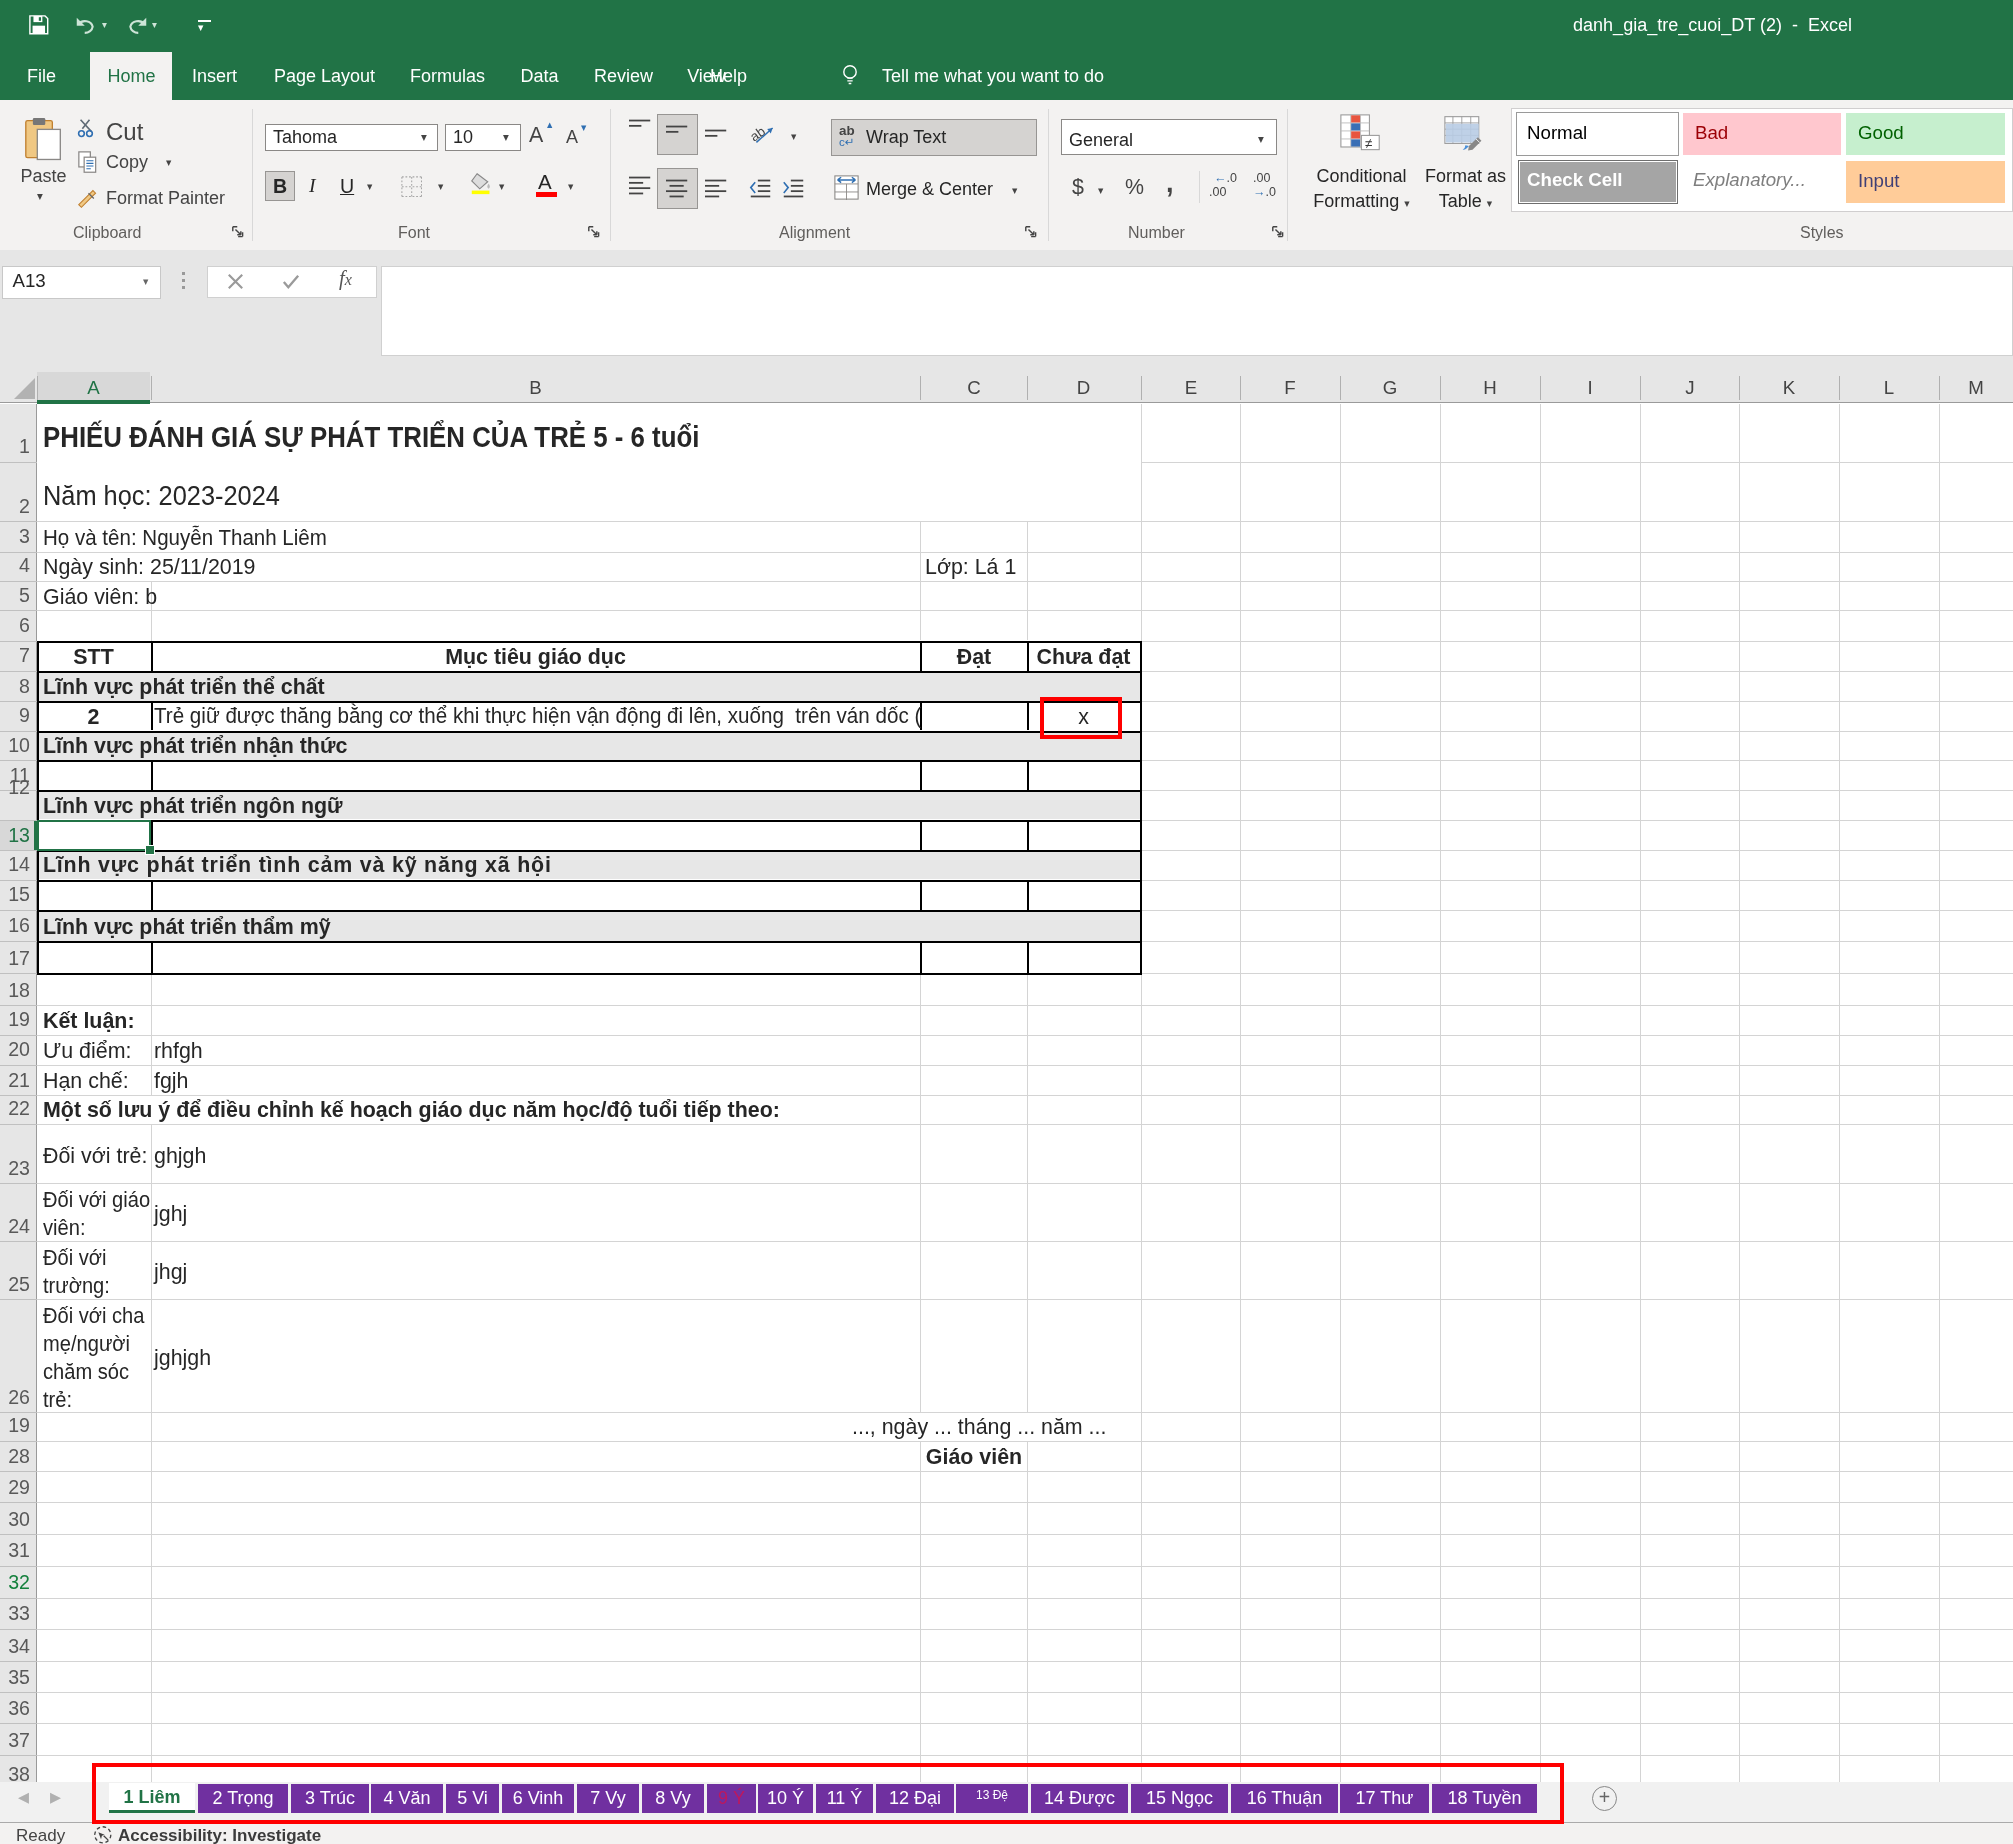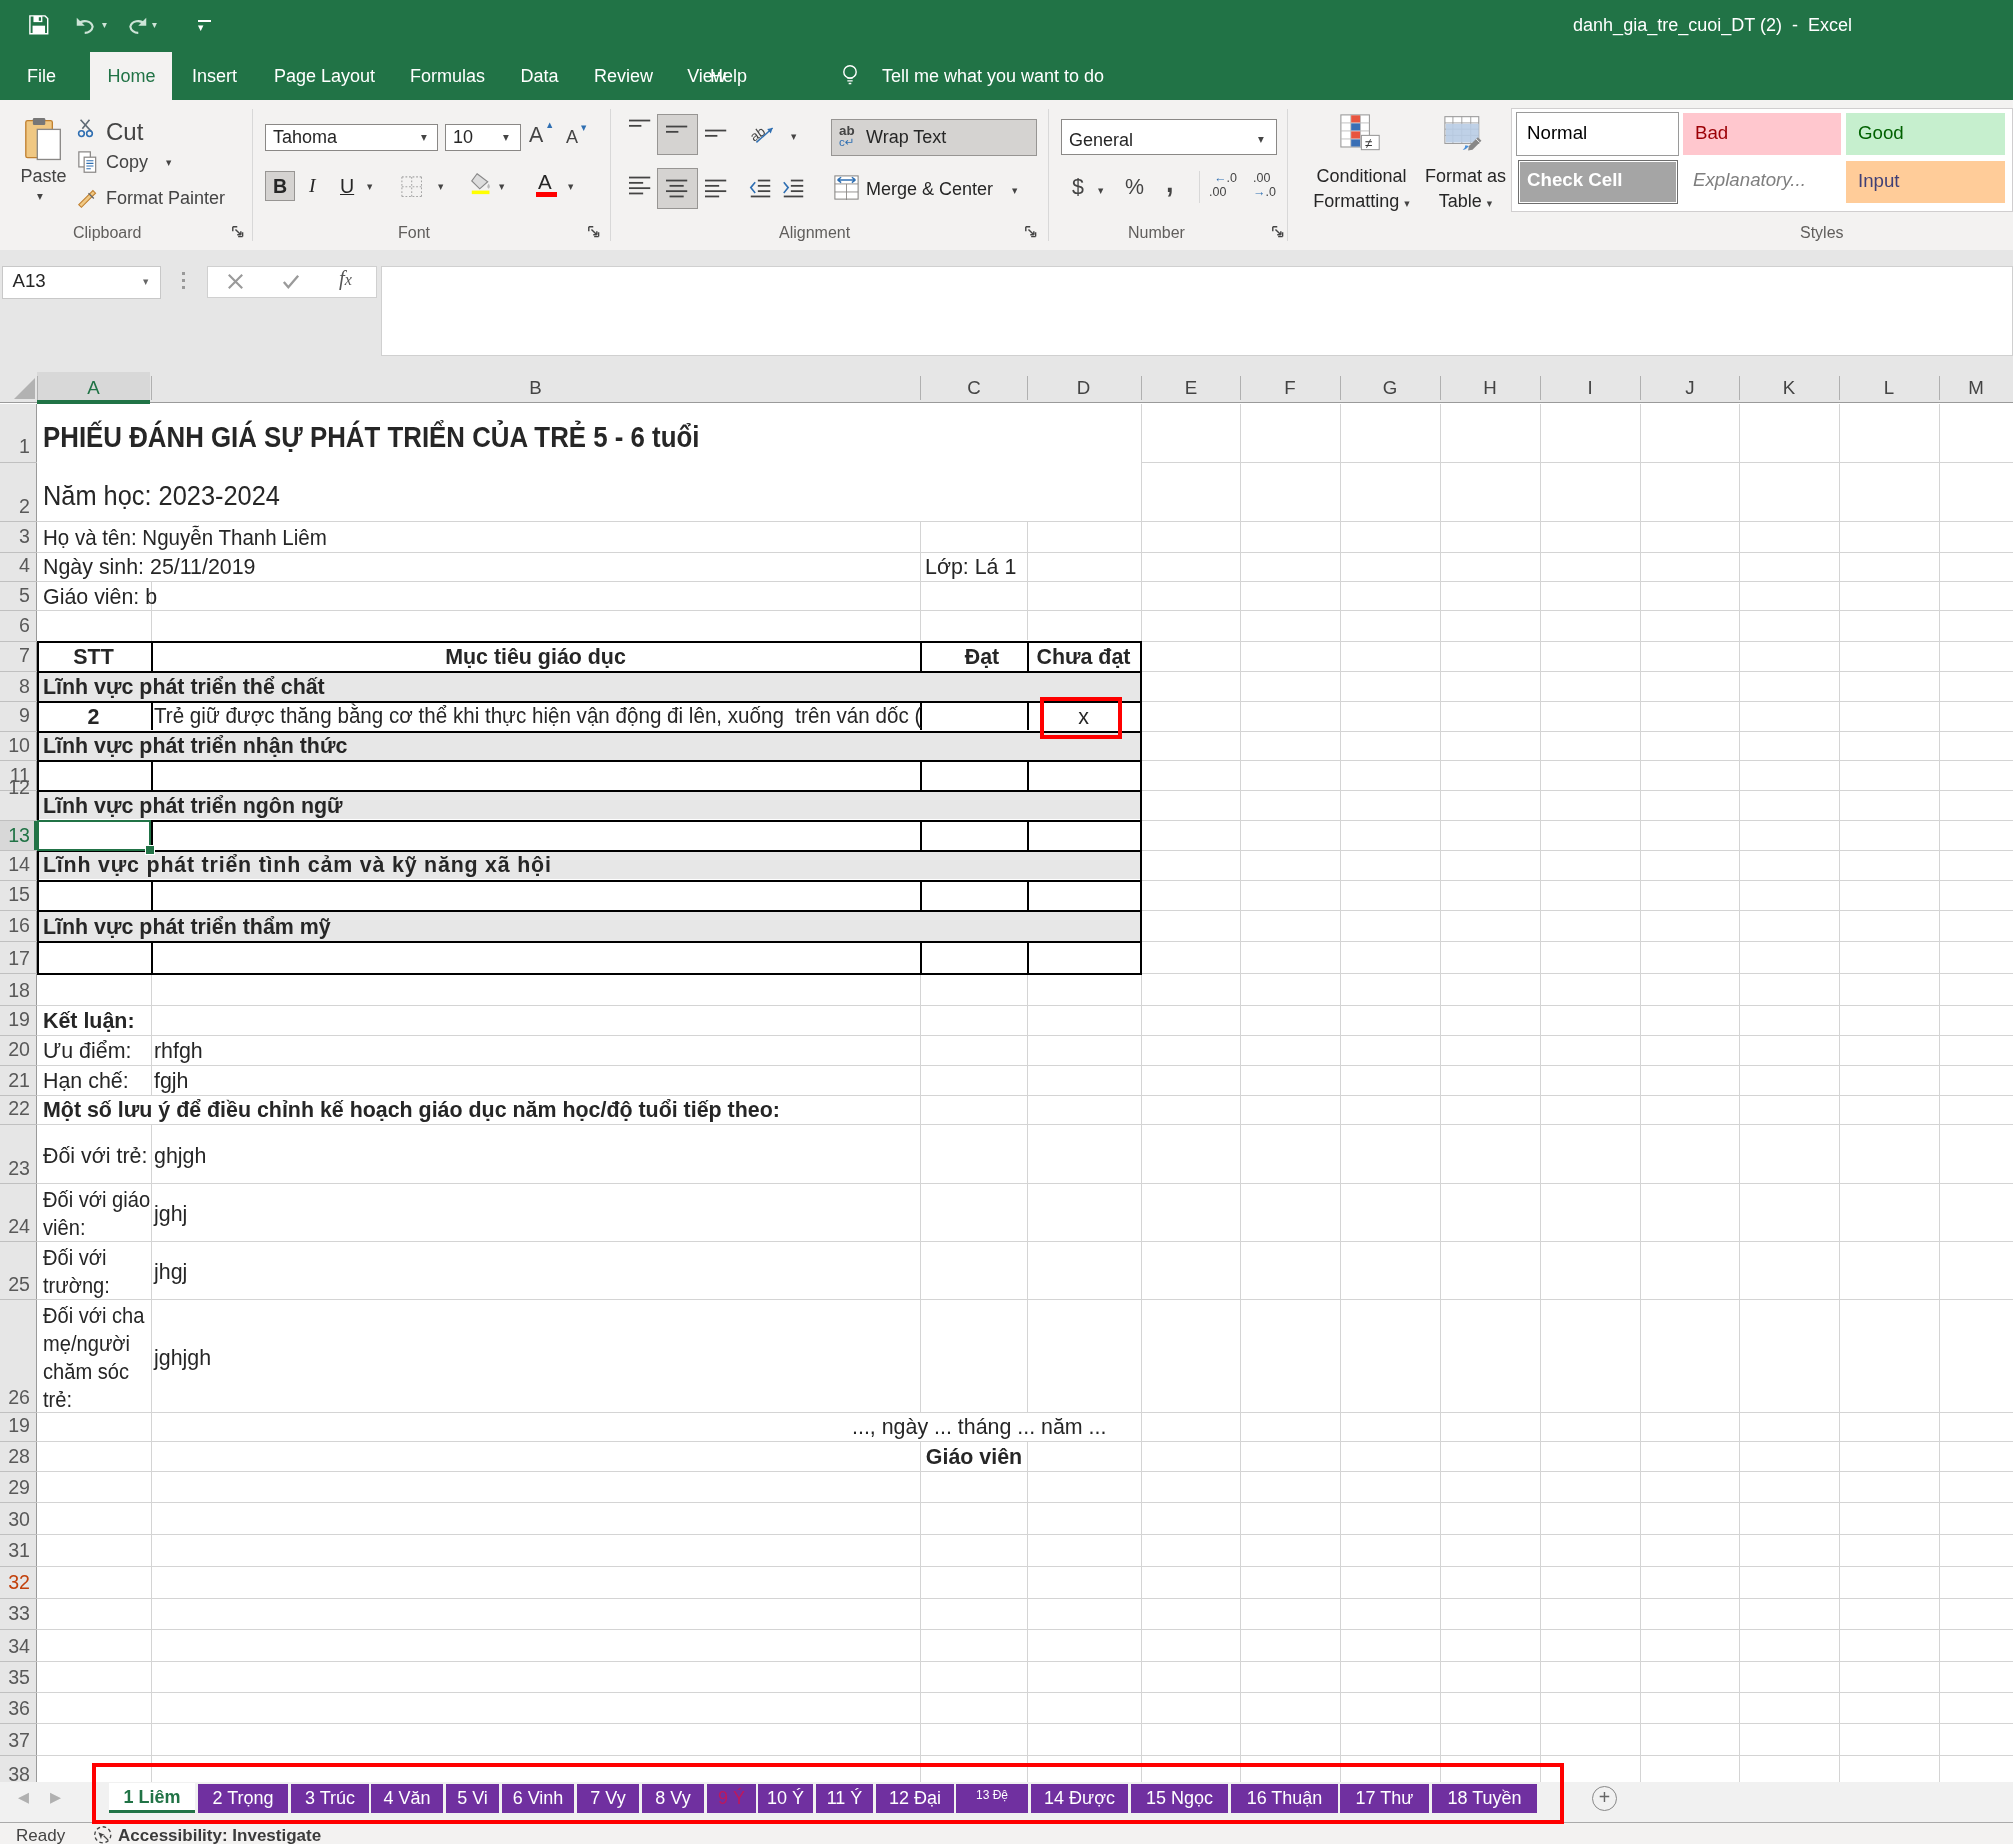--- a/index.html
+++ b/index.html
@@ -332,21 +332,21 @@
 <div class="t" style="left:0;top:1412px;width:30px;text-align:right;color:#595959;font-size:19.6px;line-height:27px;">19</div>
 <div class="a" style="left:0;top:1441px;width:37px;height:0.9px;background:#c0c0c0;"></div>
 <div class="t" style="left:0;top:1443px;width:30px;text-align:right;color:#595959;font-size:19.6px;line-height:27px;">28</div>
 <div class="a" style="left:0;top:1471px;width:37px;height:0.9px;background:#c0c0c0;"></div>
 <div class="t" style="left:0;top:1474px;width:30px;text-align:right;color:#595959;font-size:19.6px;line-height:27px;">29</div>
 <div class="a" style="left:0;top:1502px;width:37px;height:0.9px;background:#c0c0c0;"></div>
 <div class="t" style="left:0;top:1506px;width:30px;text-align:right;color:#595959;font-size:19.6px;line-height:27px;">30</div>
 <div class="a" style="left:0;top:1534px;width:37px;height:0.9px;background:#c0c0c0;"></div>
 <div class="t" style="left:0;top:1537px;width:30px;text-align:right;color:#595959;font-size:19.6px;line-height:27px;">31</div>
 <div class="a" style="left:0;top:1566px;width:37px;height:0.9px;background:#c0c0c0;"></div>
-<div class="t" style="left:0;top:1569px;width:30px;text-align:right;color:#c2410c;font-size:19.6px;line-height:27px;">32</div>
+<div class="t" style="left:0;top:1569px;width:30px;text-align:right;color:#15803d;font-size:19.6px;line-height:27px;">32</div>
 <div class="a" style="left:0;top:1598px;width:37px;height:0.9px;background:#c0c0c0;"></div>
 <div class="t" style="left:0;top:1600px;width:30px;text-align:right;color:#595959;font-size:19.6px;line-height:27px;">33</div>
 <div class="a" style="left:0;top:1629px;width:37px;height:0.9px;background:#c0c0c0;"></div>
 <div class="t" style="left:0;top:1633px;width:30px;text-align:right;color:#595959;font-size:19.6px;line-height:27px;">34</div>
 <div class="a" style="left:0;top:1661px;width:37px;height:0.9px;background:#c0c0c0;"></div>
 <div class="t" style="left:0;top:1664px;width:30px;text-align:right;color:#595959;font-size:19.6px;line-height:27px;">35</div>
 <div class="a" style="left:0;top:1692px;width:37px;height:0.9px;background:#c0c0c0;"></div>
 <div class="t" style="left:0;top:1695px;width:30px;text-align:right;color:#595959;font-size:19.6px;line-height:27px;">36</div>
 <div class="a" style="left:0;top:1723px;width:37px;height:0.9px;background:#c0c0c0;"></div>
 <div class="t" style="left:0;top:1727px;width:30px;text-align:right;color:#595959;font-size:19.6px;line-height:27px;">37</div>
@@ -448,21 +448,21 @@
 <div class="a" style="left:37px;top:820px;width:114px;height:31px;border:2.7px solid #217346;box-sizing:border-box;background:#fff;"></div>
 <div class="a" style="left:145px;top:845px;width:8px;height:8px;background:#217346;border:1.3px solid #fff;box-sizing:content-box;"></div>
 <div class="t" style="left:43px;top:420px;font-size:29px;color:#262626;line-height:34px;font-weight:700;transform:scaleX(0.891);transform-origin:left top;">PHIẾU ĐÁNH GIÁ SỰ PHÁT TRIỂN CỦA TRẺ 5 - 6 tuổi</div>
 <div class="t" style="left:43px;top:480px;font-size:28px;color:#262626;line-height:32px;transform:scaleX(0.906);transform-origin:left top;">Năm học: 2023-2024</div>
 <div class="t" style="left:43px;top:526px;font-size:21.4px;color:#262626;line-height:25px;transform:scaleX(0.96);transform-origin:left top;">Họ và tên: Nguyễn Thanh Liêm</div>
 <div class="t" style="left:43px;top:555px;font-size:21.4px;color:#262626;line-height:25px;">Ngày sinh: 25/11/2019</div>
 <div class="t" style="left:925px;top:555px;font-size:21.4px;color:#262626;line-height:25px;">Lớp: Lá 1</div>
 <div class="t" style="left:43px;top:585px;font-size:21.4px;color:#262626;line-height:25px;">Giáo viên: b</div>
 <div class="t" style="left:37px;top:645px;font-size:21.4px;color:#262626;line-height:25px;font-weight:700;width:113px;text-align:center;">STT</div>
 <div class="t" style="left:151px;top:645px;font-size:21.4px;color:#262626;line-height:25px;font-weight:700;width:769px;text-align:center;">Mục tiêu giáo dục</div>
-<div class="t" style="left:920px;top:645px;font-size:21.4px;color:#262626;line-height:25px;font-weight:700;width:108px;text-align:center;padding-left:8px;">Đạt</div>
+<div class="t" style="left:920px;top:645px;font-size:21.4px;color:#262626;line-height:25px;font-weight:700;width:108px;text-align:center;">Đạt</div>
 <div class="t" style="left:1027px;top:645px;font-size:21.4px;color:#262626;line-height:25px;font-weight:700;width:113px;text-align:center;">Chưa đạt</div>
 <div class="t" style="left:43px;top:675px;font-size:21.4px;color:#262626;line-height:25px;font-weight:700;">Lĩnh vực phát triển thể chất</div>
 <div class="t" style="left:37px;top:705px;font-size:21.4px;color:#262626;line-height:25px;font-weight:700;width:113px;text-align:center;">2</div>
 <div class="t" style="left:154px;top:703px;font-size:21.4px;color:#262626;line-height:26px;transform:scaleX(0.963);transform-origin:left top;">Trẻ giữ được thăng bằng cơ thể khi thực hiện vận động đi lên, xuống  trên ván dốc (</div>
 <div class="t" style="left:1027px;top:705px;font-size:21.4px;color:#262626;line-height:25px;width:113px;text-align:center;">x</div>
 <div class="t" style="left:43px;top:734px;font-size:21.4px;color:#262626;line-height:25px;font-weight:700;">Lĩnh vực phát triển nhận thức</div>
 <div class="t" style="left:43px;top:794px;font-size:21.4px;color:#262626;line-height:25px;font-weight:700;">Lĩnh vực phát triển ngôn ngữ</div>
 <div class="t" style="left:43px;top:853px;font-size:21.4px;color:#262626;line-height:25px;font-weight:700;letter-spacing:0.8px;">Lĩnh vực phát triển tình cảm và kỹ năng xã hội</div>
 <div class="t" style="left:43px;top:915px;font-size:21.4px;color:#262626;line-height:25px;font-weight:700;">Lĩnh vực phát triển thẩm mỹ</div>
 <div class="t" style="left:43px;top:1009px;font-size:21.4px;color:#262626;line-height:25px;font-weight:700;">Kết luận:</div>

